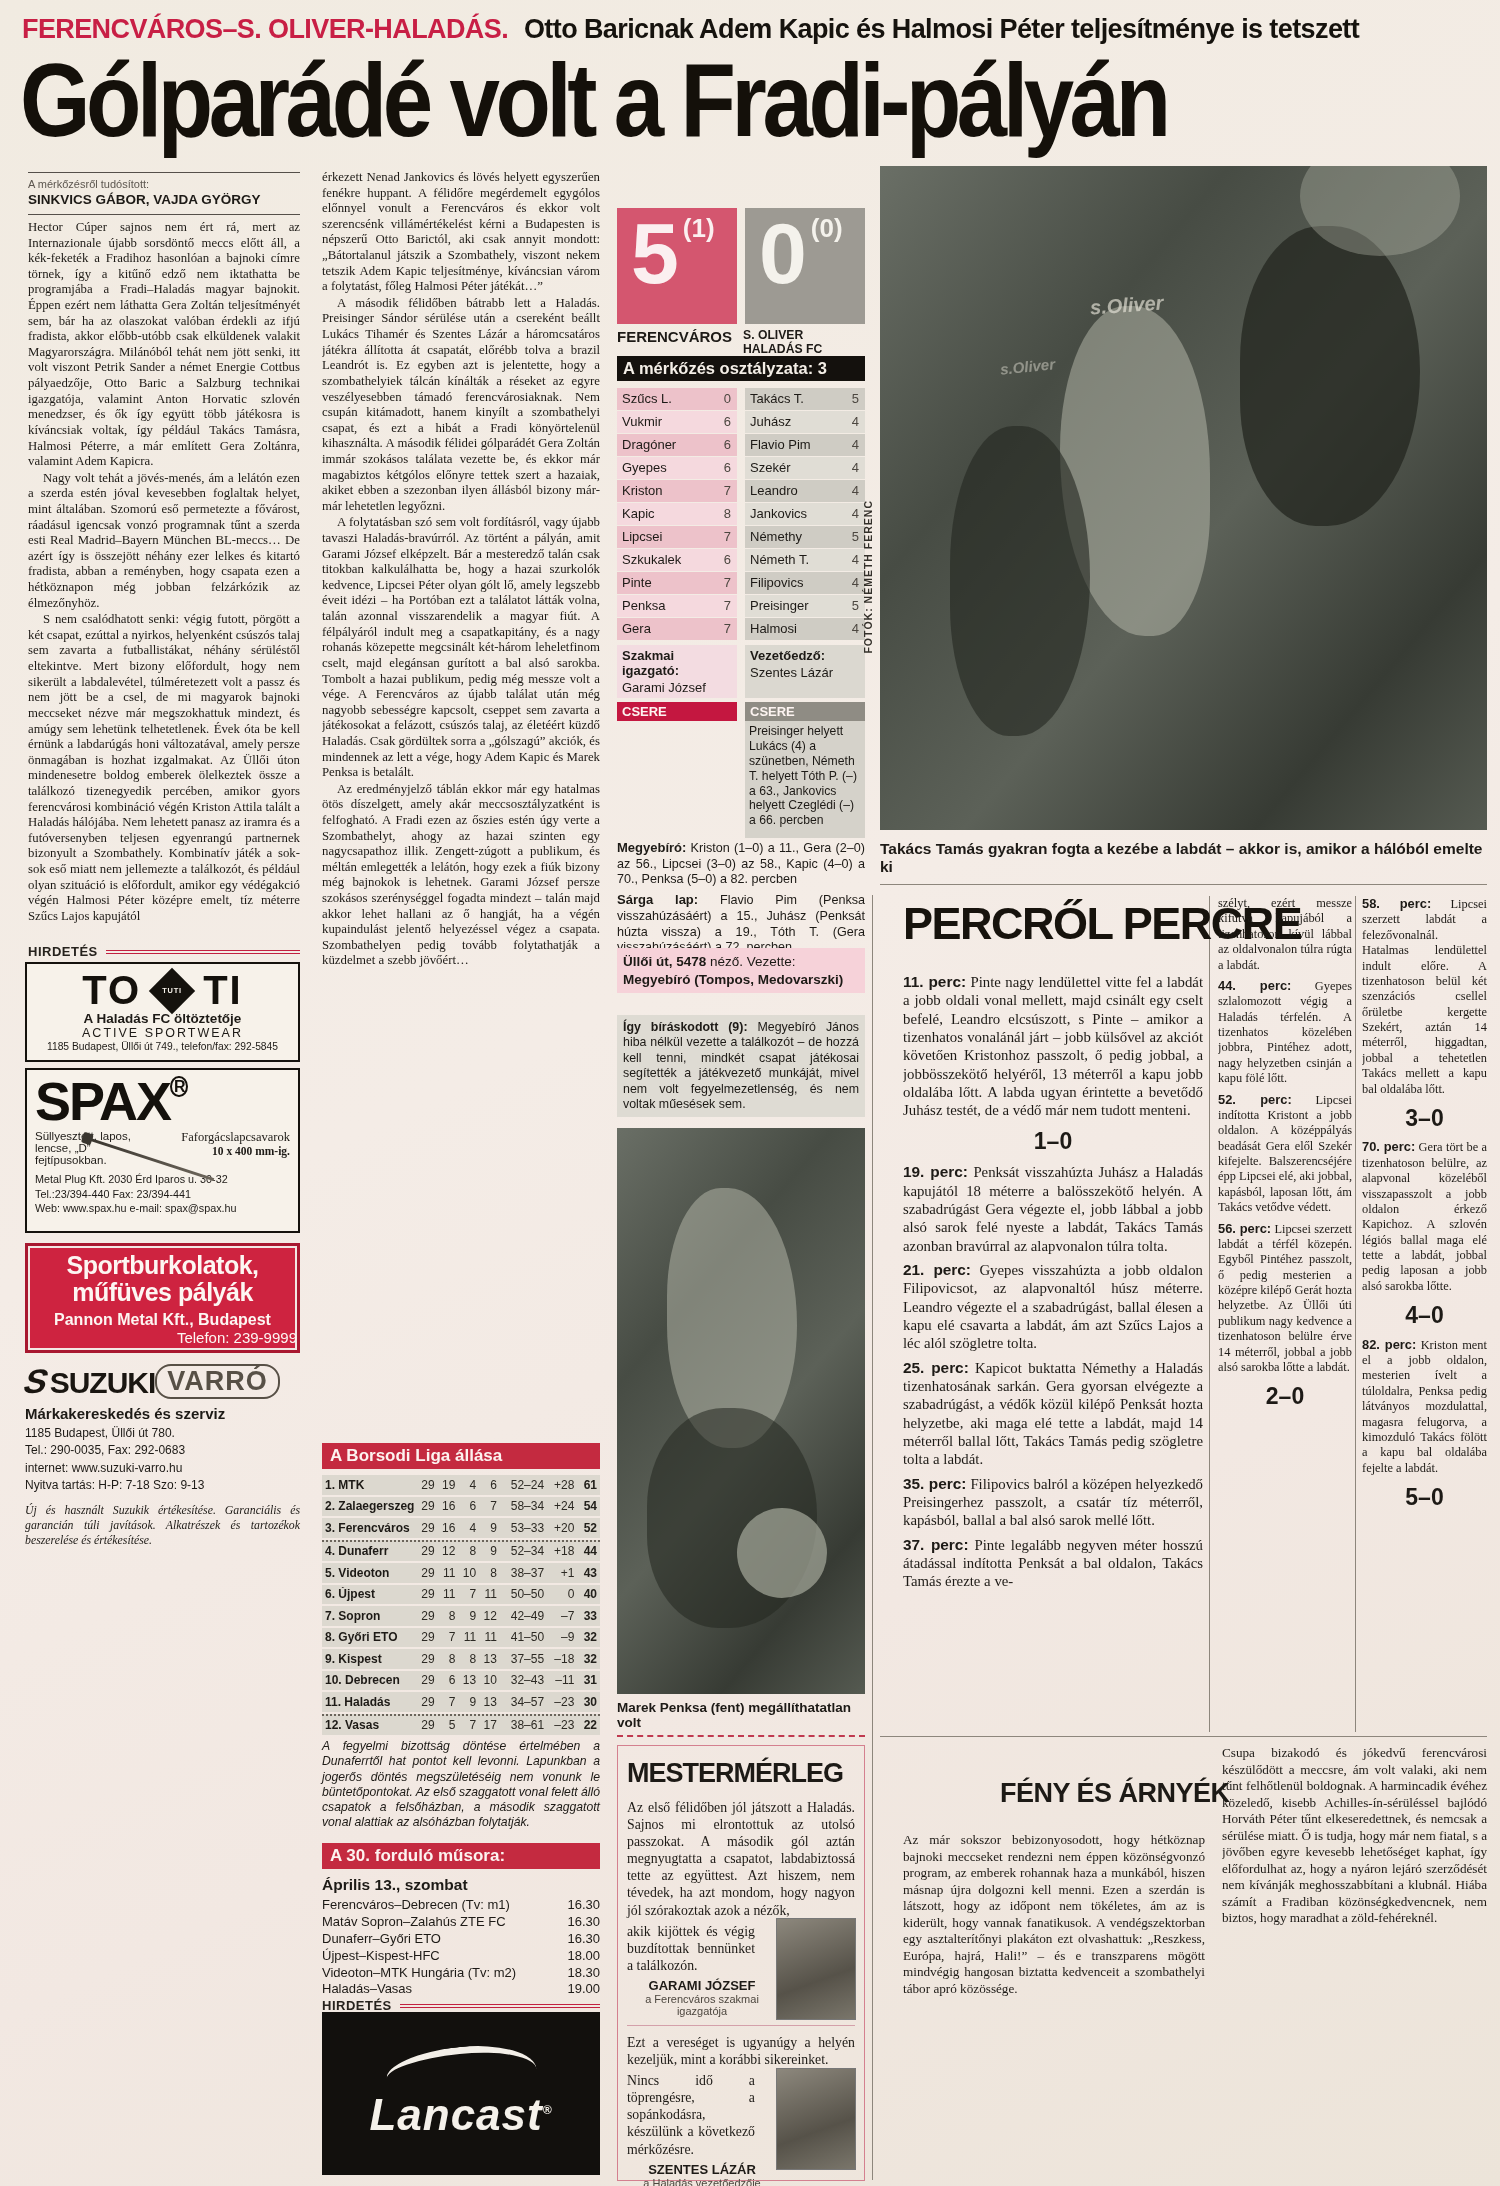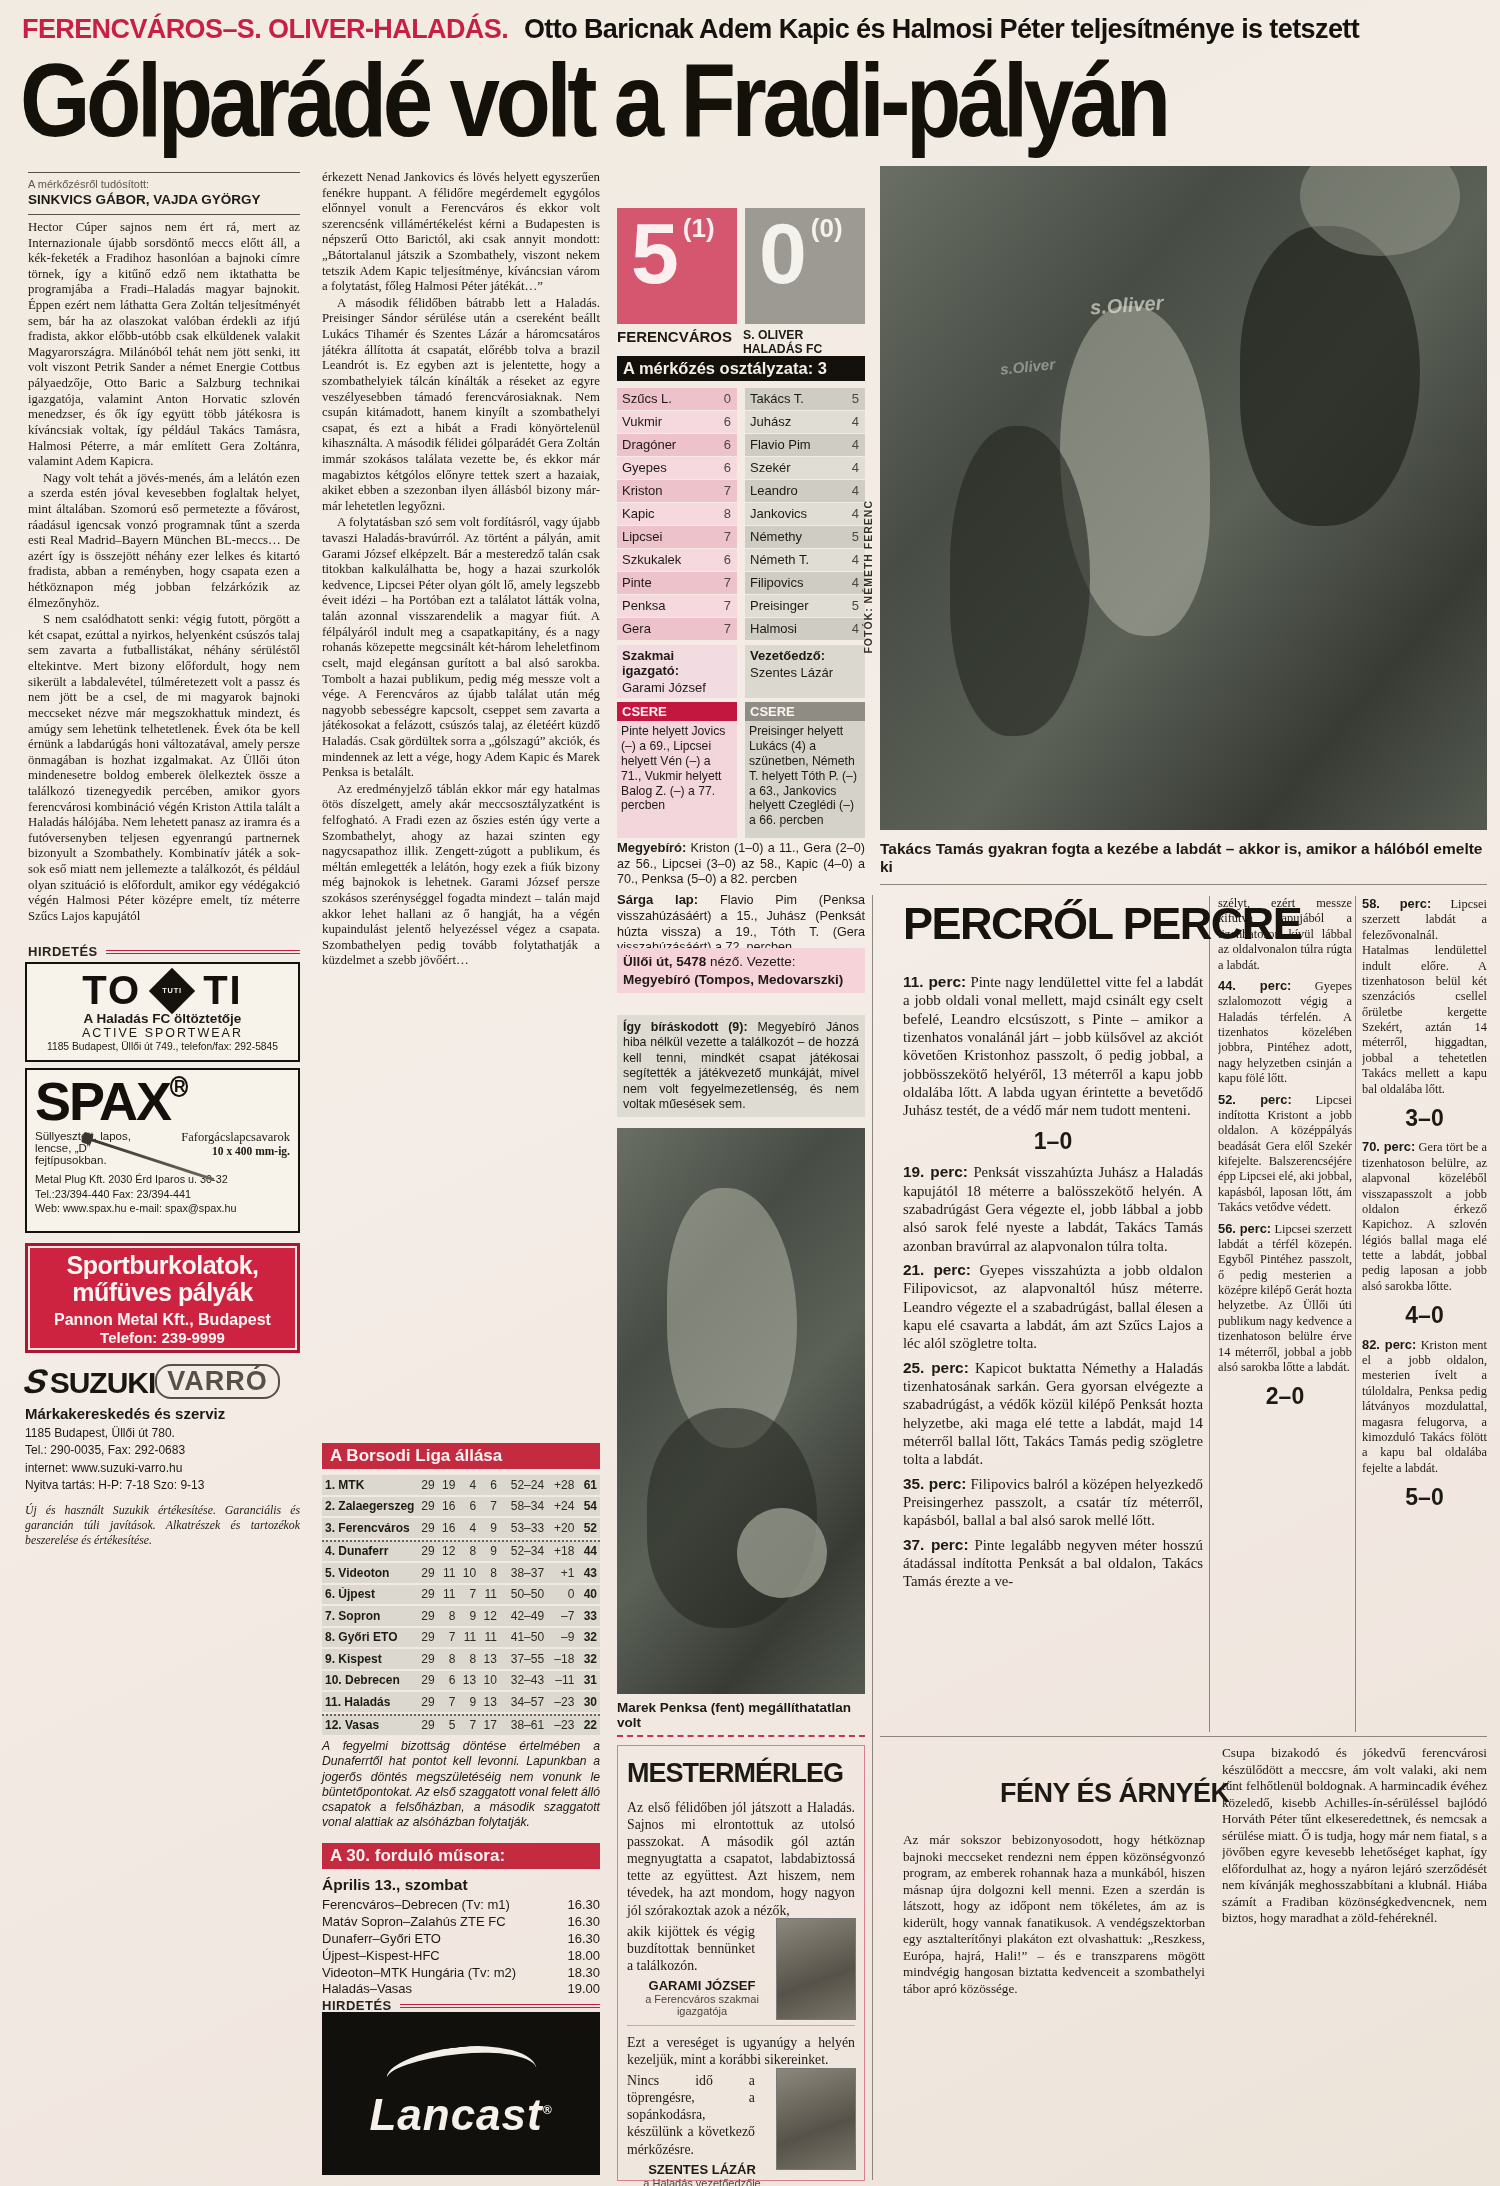--- a/index.html
+++ b/index.html
@@ -46,21 +46,21 @@
   .spax-cols .sr .f1{font-size:12.5px;}
   .spax-cols .sr .f2{font-weight:bold;display:block;}
   .screw{position:absolute;left:60px;top:88px;width:130px;height:3px;background:linear-gradient(90deg,#3a362f,#6e675c);transform:rotate(18deg);}
   .screw::before{content:"";position:absolute;left:-8px;top:-4px;width:10px;height:11px;background:#3a362f;border-radius:2px;}
   .spax-addr{font-family:"Liberation Sans",sans-serif;font-size:10.8px;margin-top:6px;line-height:1.35;}
   
   .sportad{left:25px;top:1243px;width:275px;height:110px;background:#ce2340;border:3px solid #a81830;box-shadow:inset 0 0 0 2px #f3e7e4;
            color:#fdf6f2;text-align:center;font-family:"Liberation Sans",sans-serif;box-sizing:border-box;padding-top:6px;}
   .sportad .s1{font-weight:bold;font-size:25px;display:block;line-height:1.08;letter-spacing:-0.5px;}
   .sportad .s2{font-weight:bold;font-size:16px;display:block;margin-top:5px;}
-  .sportad .s3{font-weight:bold;font-size:15px;display:block;}
+  .sportad .s3{font-weight:normal;font-size:15px;display:block;text-align:right;}
   
   .suzuki{left:25px;top:1362px;width:275px;height:215px;}
   .suz-logos{display:flex;align-items:center;gap:0;font-family:"Liberation Sans",sans-serif;font-weight:bold;}
   .suz-s{font-size:30px;letter-spacing:-1px;color:#1a1611;}
   .suz-s::before{content:"S";display:inline-block;transform:skewX(-18deg);font-size:34px;margin-right:3px;color:#1a1611;}
   .suz-v{font-size:27px;letter-spacing:1px;color:#575046;border:2px solid #575046;border-radius:16px;padding:0 10px;}
   .suz-l1{font-family:"Liberation Sans",sans-serif;font-weight:bold;font-size:15px;display:block;margin-top:4px;}
   .suz-addr{font-family:"Liberation Sans",sans-serif;font-size:12px;line-height:1.45;margin-top:3px;}
   .suz-note{font-style:italic;font-size:11.8px;line-height:1.3;margin-top:8px;text-align:justify;}
 
@@ -584,21 +584,20 @@
       </div>
     <div class="st st2">
         <b>Vezetőedző:</b>
         <i>Szentes Lázár</i>
       </div>
   </div>
 
   <div class="abs subs">
     <div class="subcol home">
       <div class="sub-bar">CSERE</div>
-      <div class="sub-txt">Pinte helyett Jovics (–) a 69., Lipcsei helyett Vén (–) a 71., Vukmir helyett Balog Z. (–) a 77. percben</div>
     </div>
     <div class="subcol away">
       <div class="sub-bar">CSERE</div>
       <div class="sub-txt">Preisinger helyett Lukács (4) a szünetben, Németh T. helyett Tóth P. (–) a 63., Jankovics helyett Czeglédi (–) a 66. percben</div>
     </div>
   </div>
 
   <div class="abs facts">
     <p><b>Megyebíró:</b><span> Kriston (1–0) a 11., Gera (2–0) az 56., Lipcsei (3–0) az 58., Kapic (4–0) a 70., Penksa (5–0) a 82. percben</span></p>
     <p><b>Sárga lap:</b><span> Flavio Pim (Penksa visszahúzásáért) a 15., Juhász (Penksát húzta vissza) a 19., Tóth T. (Gera visszahúzásáért) a 72. percben</span></p>

